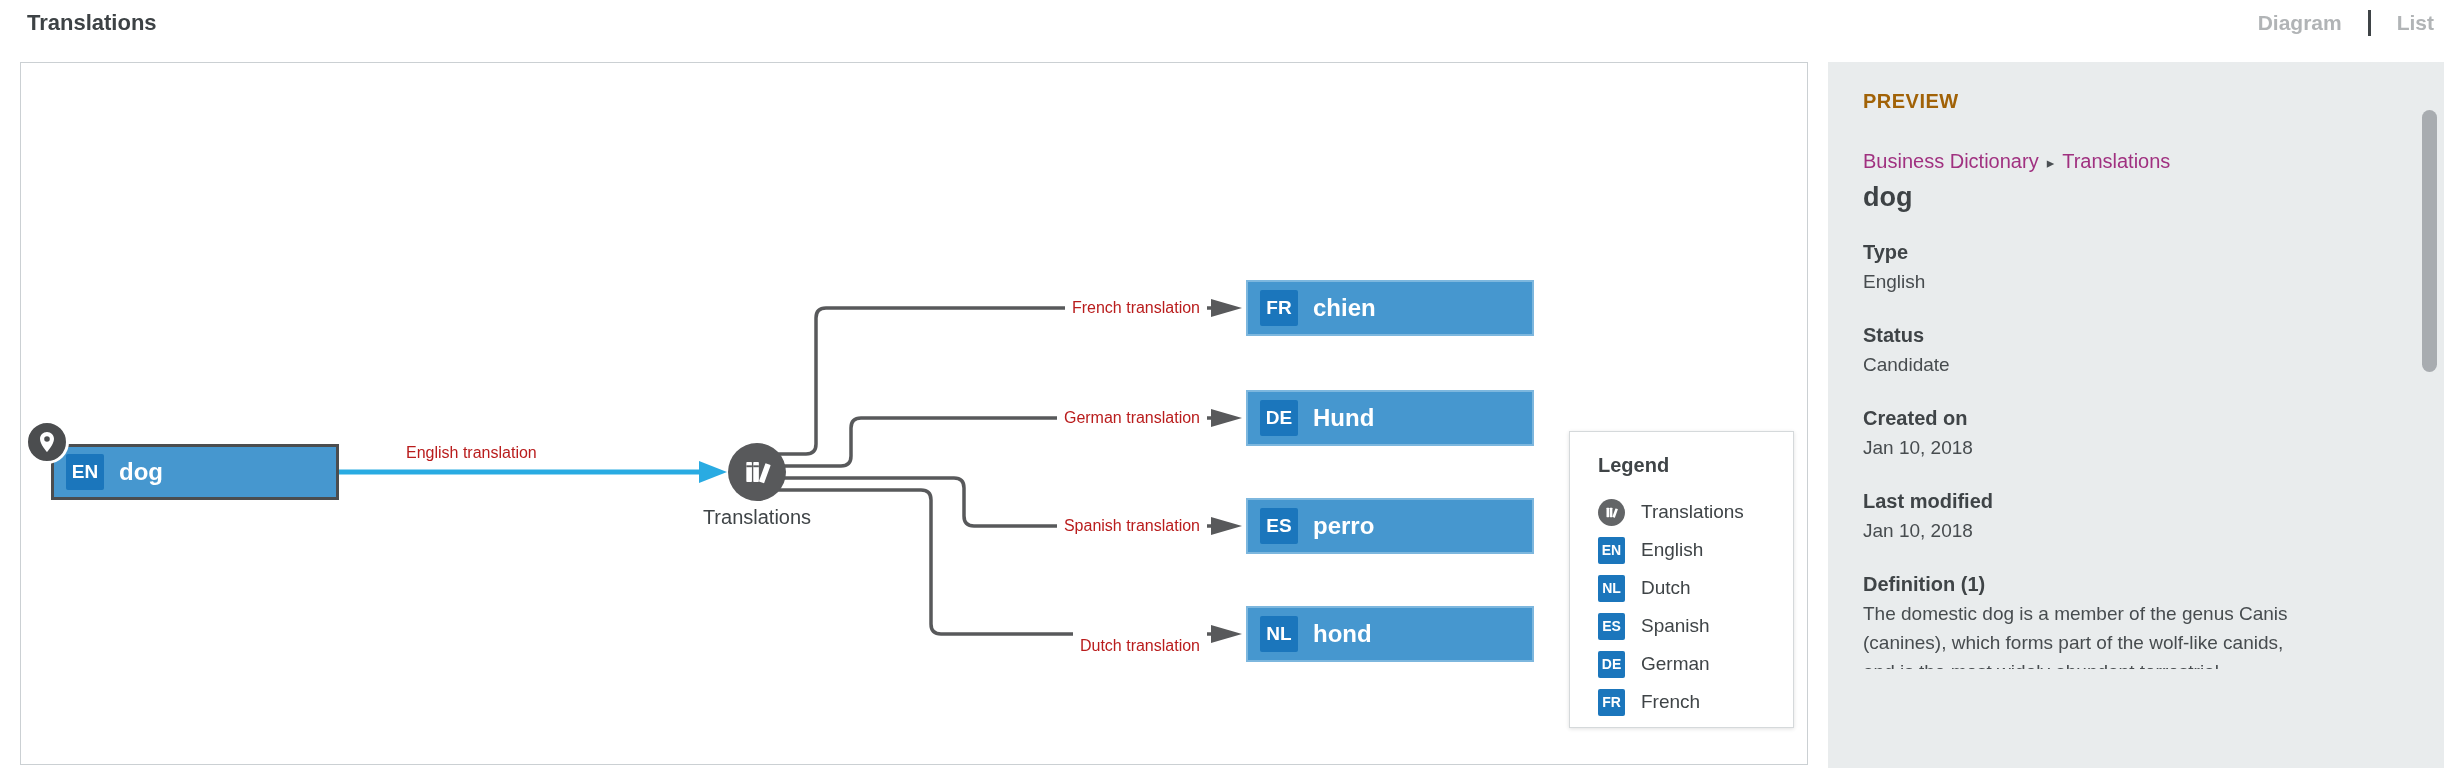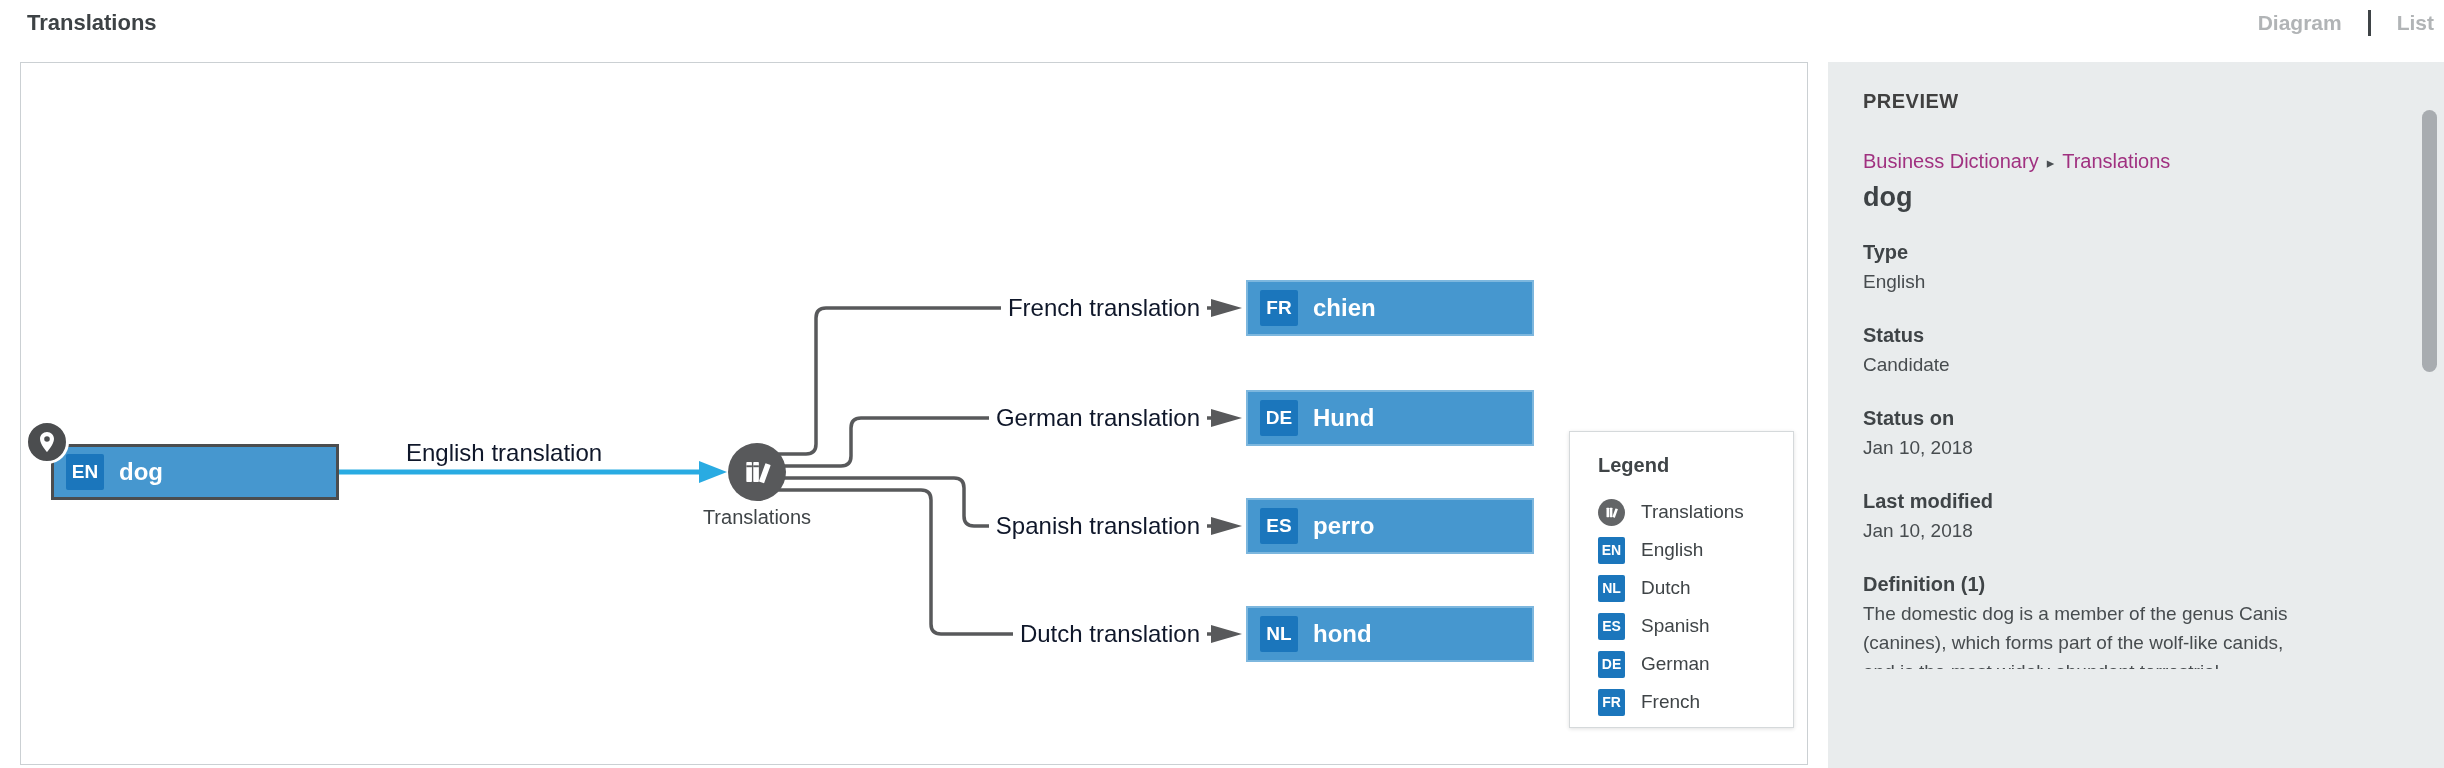--- a/index.html
+++ b/index.html
@@ -9,21 +9,21 @@
   
   .page-title { position:absolute; left:27px; top:10px; font-size:22px; font-weight:bold; color:#3d4245; }
   .view-switch { position:absolute; right:10px; top:10px; display:flex; align-items:center; gap:26px; }
   .view-tab { font-size:21px; font-weight:bold; color:#b1b4b6; cursor:pointer; }
   .view-divider { width:3px; height:26px; background:#3f4447; }
 
   
   .canvas { position:absolute; left:20px; top:62px; width:1788px; height:703px; background:#fff; border:1px solid #cbd0d3; }
   .edges-svg { position:absolute; left:0; top:0; width:1788px; height:703px; }
 
-  .edge-label { position:absolute; background:#fff; padding:0 7px; font-size:24px; color:#0f172a; line-height:30px; white-space:nowrap; }
+  .edge-label { position:absolute; background:#fff; padding:0 7px; font-size:16px; color:#b91c1c; line-height:30px; white-space:nowrap; }
   .edge-label.right-aligned { right:600px; }
 
   .asset-node { position:absolute; width:288px; height:56px; background:#4697cf; border:2px solid #7db7de; display:flex; align-items:center; padding-left:12px; }
   .asset-node.source { border:3px solid #4b4d4f; }
   .lang-badge { width:38px; height:36px; background:#1b76bc; border-radius:2px; color:#fff; font-weight:bold; font-size:19px; display:flex; align-items:center; justify-content:center; flex:0 0 auto; }
   .asset-label { color:#fff; font-weight:bold; font-size:24px; margin-left:15px; white-space:nowrap; }
 
   .pin-circle { position:absolute; left:4px; top:357px; width:44px; height:44px; background:#4b4d4f; border:3px solid #fff; border-radius:50%; display:flex; align-items:center; justify-content:center; z-index:3; }
   .hub-circle { position:absolute; left:707px; top:380px; width:58px; height:58px; background:#58595b; border-radius:50%; display:flex; align-items:center; justify-content:center; z-index:2; }
   .hub-label { position:absolute; left:646px; top:443px; width:180px; text-align:center; font-size:20px; color:#3f4447; }
@@ -31,21 +31,21 @@
   
   .legend { position:absolute; left:1548px; top:368px; width:225px; height:297px; background:#fff; border:1px solid #d5d9db; box-shadow:0 1px 4px rgba(0,0,0,0.12); padding:22px 0 16px 28px; z-index:4; }
   .legend-title { font-size:20px; font-weight:bold; color:#3f4447; margin-bottom:16px; }
   .legend-item { display:flex; align-items:center; height:38px; }
   .legend-item .mini-badge { width:27px; height:27px; background:#1b76bc; border-radius:2px; color:#fff; font-weight:bold; font-size:14px; display:flex; align-items:center; justify-content:center; }
   .legend-item .mini-circle { width:27px; height:27px; background:#636567; border-radius:50%; display:flex; align-items:center; justify-content:center; }
   .legend-item .legend-text { font-size:19px; color:#3f4447; margin-left:16px; }
 
   
   .sidebar { position:absolute; left:1828px; top:62px; width:616px; height:706px; background:#e9eced; padding:28px 45px 0 35px; }
-  .sidebar-title { font-size:20px; font-weight:bold; color:#404040; letter-spacing:0.5px; }
+  .sidebar-title { font-size:20px; font-weight:bold; color:#a16207; letter-spacing:0.5px; }
   .breadcrumb { margin-top:37px; font-size:20px; color:#a03180; white-space:nowrap; }
   .breadcrumb .crumb { cursor:pointer; }
   .breadcrumb .crumb-sep { color:#4a4f53; font-size:15px; margin:0 8px; }
   .asset-title { margin-top:9px; font-size:27px; font-weight:bold; color:#3d4245; }
   .field { margin-top:25px; }
   .field-label { font-size:20px; font-weight:bold; color:#3f4447; line-height:29px; }
   .field-value { font-size:19px; color:#474c4f; line-height:29px; }
   .definition-body { width:430px; height:70px; overflow:hidden; }
   .scroll-thumb { position:absolute; left:2422px; top:110px; width:15px; height:262px; border-radius:8px; background:#a8acb0; }
 </style>
@@ -79,21 +79,21 @@
         <polygon points="1190,346 1221,355 1190,364"></polygon>
         <polygon points="1190,454 1221,463 1190,472"></polygon>
         <polygon points="1190,562 1221,571 1190,580"></polygon>
       </g>
     </svg>
 
     <div class="edge-label" style="left:378px; top:375px;">English translation</div>
     <div class="edge-label right-aligned" style="top:230px;">French translation</div>
     <div class="edge-label right-aligned" style="top:340px;">German translation</div>
     <div class="edge-label right-aligned" style="top:448px;">Spanish translation</div>
-    <div class="edge-label right-aligned" style="top:556px;">Dutch translation</div>
+    <div class="edge-label right-aligned" style="top:568px;">Dutch translation</div>
 
     <div class="asset-node source" style="left:30px; top:381px;">
       <span class="lang-badge">EN</span>
       <span class="asset-label">dog</span>
     </div>
     <div class="pin-circle">
       <svg width="24" height="24" viewBox="0 0 24 24">
           <path fill="#fff" d="M12 2c-3.9 0-7 3.1-7 7 0 5.2 7 13 7 13s7-7.8 7-13c0-3.9-3.1-7-7-7zm0 9.8a2.8 2.8 0 1 1 0-5.6 2.8 2.8 0 0 1 0 5.6z"></path>
         </svg>
     </div>
@@ -176,21 +176,21 @@
 
     <div class="field">
       <div class="field-label">Type</div>
       <div class="field-value">English</div>
     </div>
     <div class="field">
       <div class="field-label">Status</div>
       <div class="field-value">Candidate</div>
     </div>
     <div class="field">
-      <div class="field-label">Status on</div>
+      <div class="field-label">Created on</div>
       <div class="field-value">Jan 10, 2018</div>
     </div>
     <div class="field">
       <div class="field-label">Last modified</div>
       <div class="field-value">Jan 10, 2018</div>
     </div>
     <div class="field">
       <div class="field-label">Definition (1)</div>
       <div class="field-value definition-body">The domestic dog is a member of the genus Canis (canines), which forms part of the wolf-like canids, and is the most widely abundant terrestrial carnivore.</div>
     </div>

